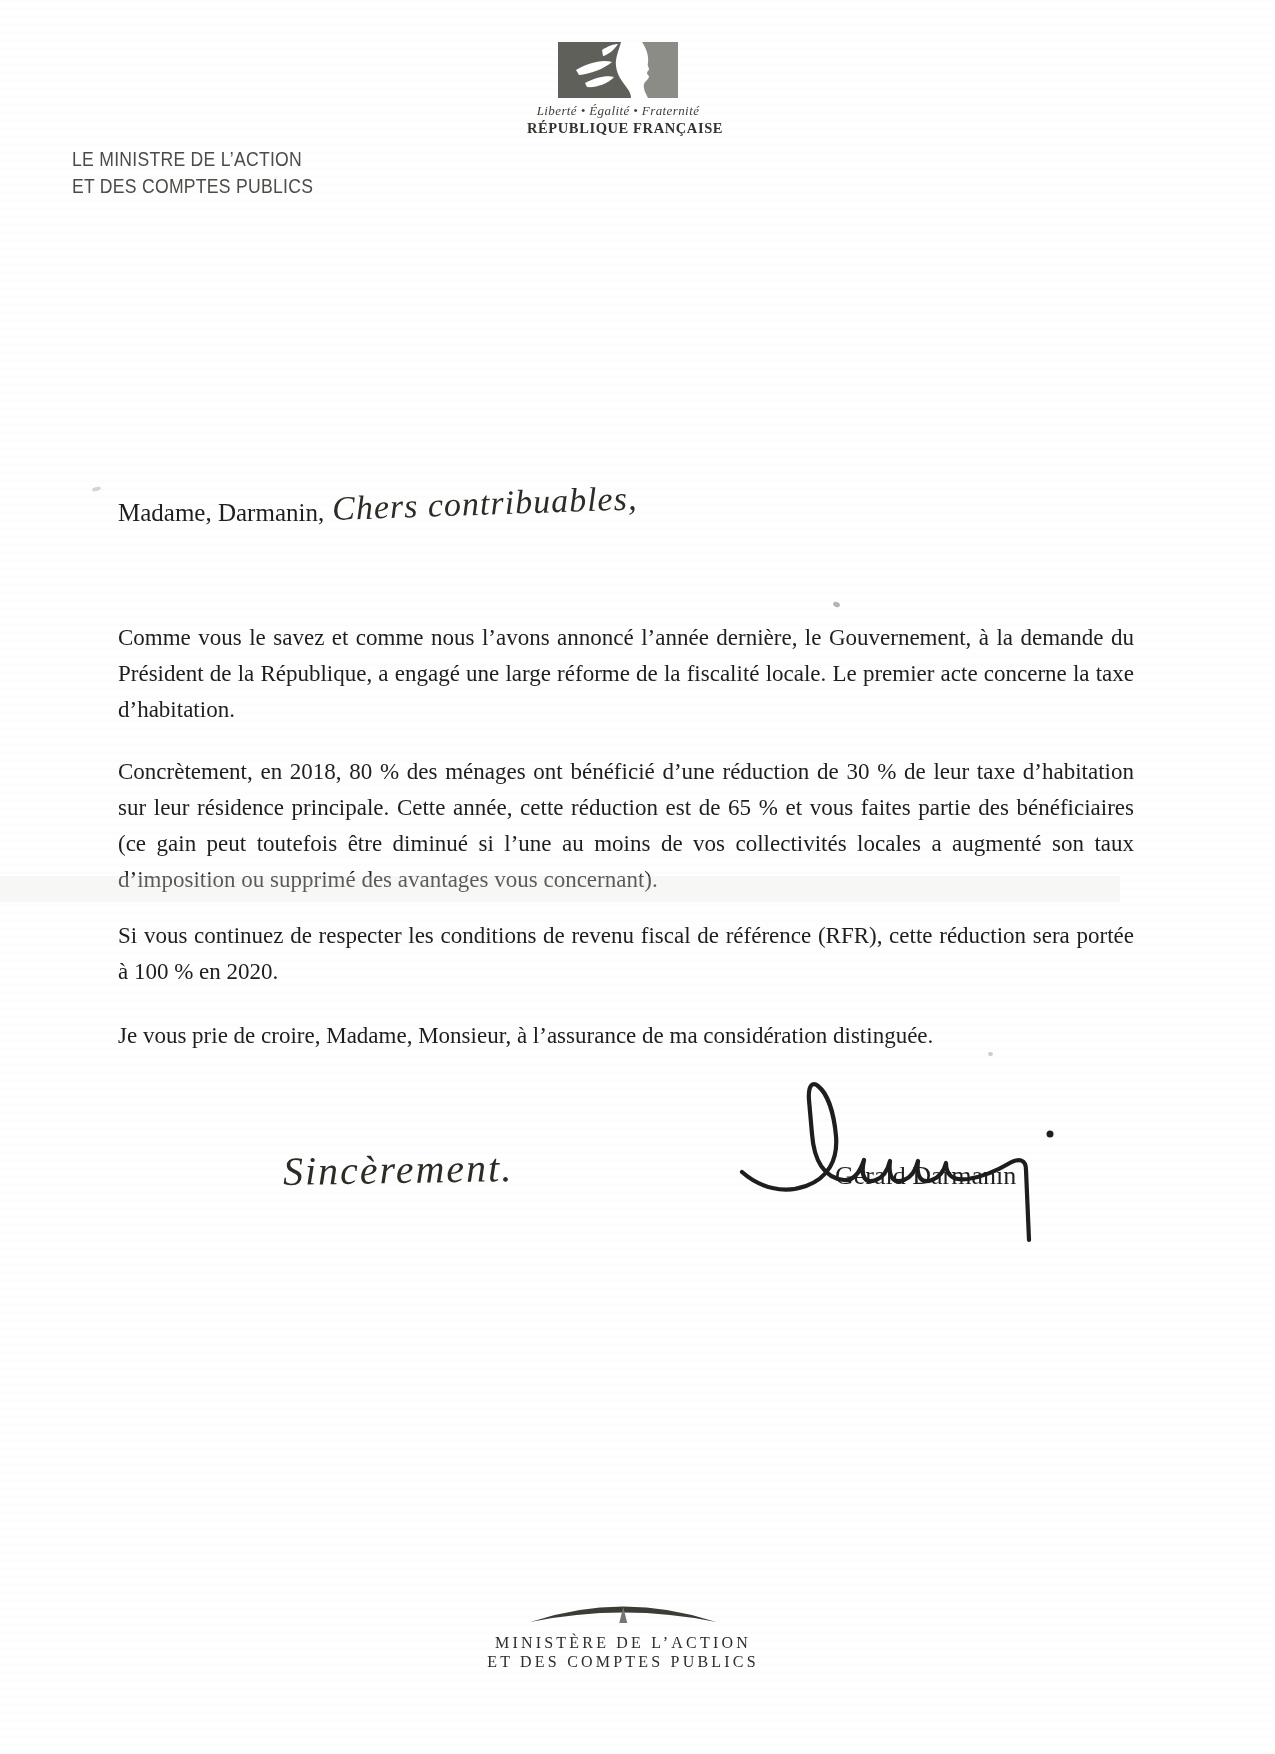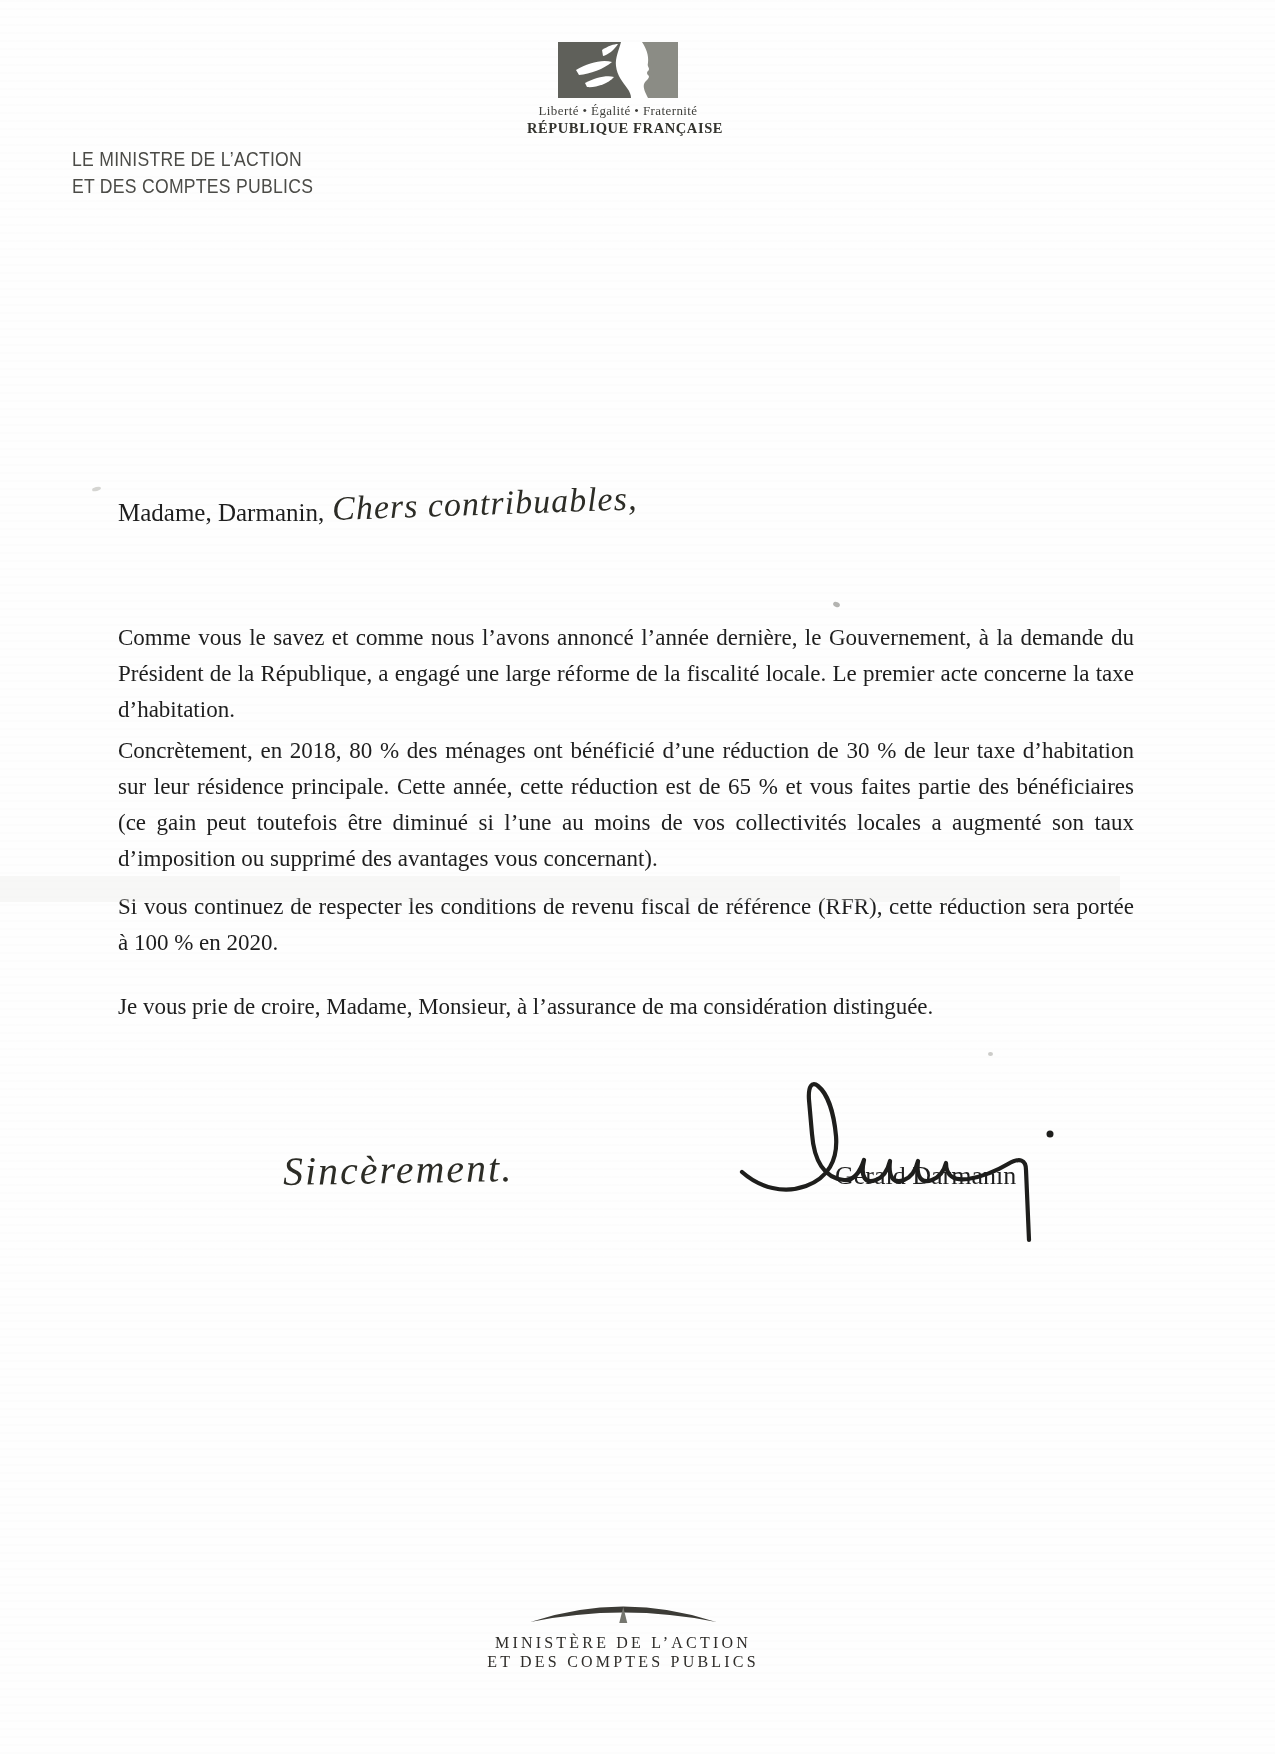--- a/index.html
+++ b/index.html
@@ -10,21 +10,21 @@
     background:#fefefe;
     background-image:repeating-linear-gradient(0deg, rgba(0,0,0,0.006) 0 2px, transparent 2px 8px);
     font-family:"Liberation Serif","DejaVu Serif",serif;
     color:#1e1e1e;
     overflow:hidden;
   }
   
   .gov-logo{position:absolute;left:527px;top:42px;width:182px;text-align:center;}
   .gov-logo svg{display:block;margin:0 auto;}
   .logo-motto{
-    margin-top:5px;font-size:13px;line-height:15px;
+    margin-top:5px;font-style:italic;font-size:13px;line-height:15px;
     color:#3e3e3a;letter-spacing:.4px;white-space:nowrap;
   }
   .logo-republic{
     margin-top:2px;font-weight:bold;font-size:14.5px;line-height:17px;
     color:#33332e;letter-spacing:.6px;white-space:nowrap;text-align:right;
   }
   
   .sender{
     position:absolute;left:72px;top:146px;
     font-family:"Liberation Sans","DejaVu Sans",sans-serif;
@@ -38,22 +38,22 @@
     font-style:italic;color:#2c2c26;white-space:nowrap;
   }
   .salutation-hand{
     position:absolute;left:333px;top:487px;font-size:34px;line-height:44px;
     letter-spacing:1px;transform:rotate(-2deg);transform-origin:left bottom;
   }
   
   .body-block{position:absolute;left:118px;top:620px;width:1016px;
     font-size:23px;line-height:36px;}
   .body-block p{margin:0;text-align:justify;}
-  .body-block p.p1{margin-bottom:5px;}
-  .body-block p.p2{margin-bottom:12px;}
+  .body-block p.p1{margin-bottom:26px;}
+  .body-block p.p2{margin-bottom:20px;}
   .body-block p.p3{margin-bottom:28px;}
   .body-block p.p4{text-align:left;}
   
   .closing-hand{
     position:absolute;left:283px;top:1142px;font-size:40px;line-height:56px;
     letter-spacing:2px;transform:rotate(-1deg);
   }
   .signature{position:absolute;left:732px;top:1072px;width:340px;height:175px;}
   .signer-name{position:absolute;left:806px;top:1161px;font-size:26px;white-space:nowrap;margin-left:29px;}
   

